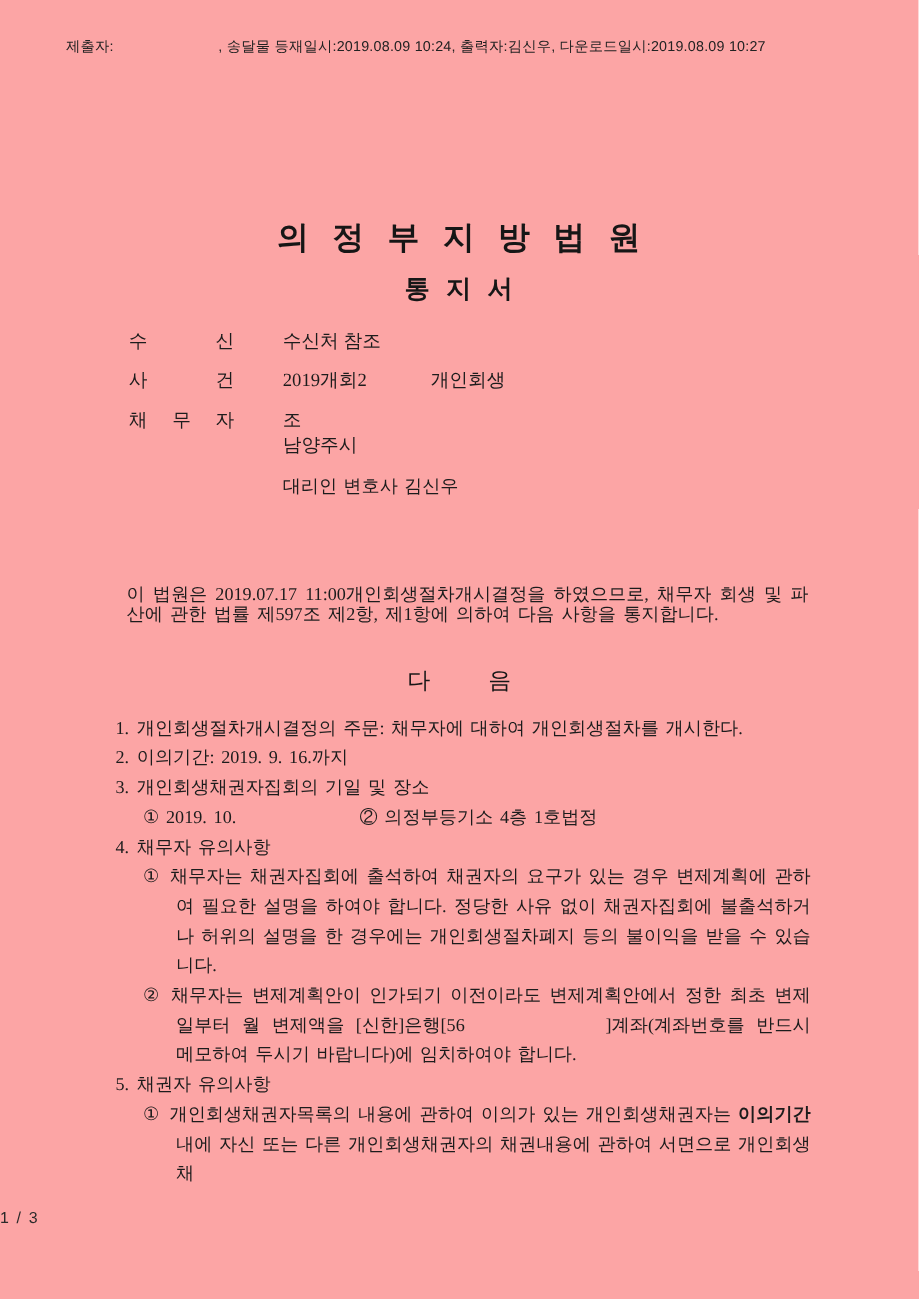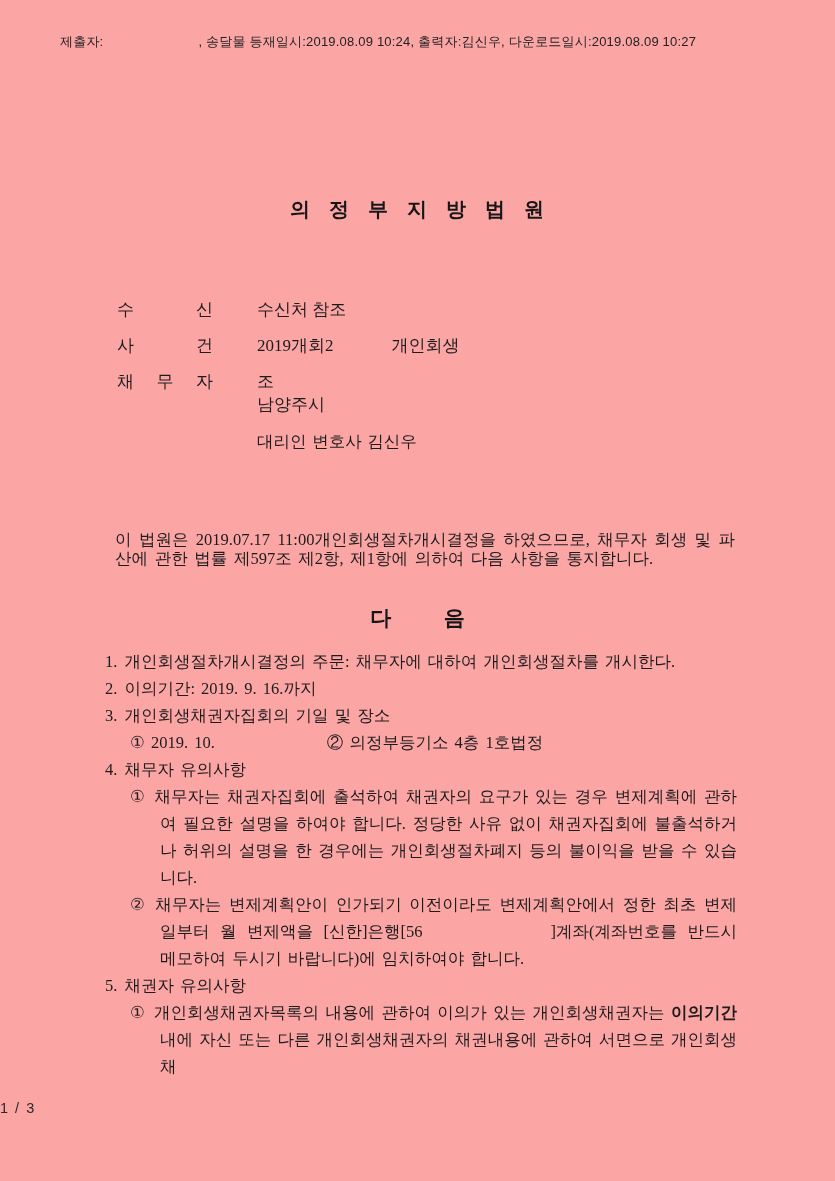--- a/index.html
+++ b/index.html
@@ -32,21 +32,21 @@
   .gap-date   { display: inline-block; width: 112px; }
   .gap-account{ display: inline-block; width: 128px; }
 
   .court-title {
     position: absolute;
     top: 196px;
     left: 0;
     width: 100%;
     margin: 0;
     text-align: center;
-    font-size: 20px;
+    font-size: 29px;
     font-weight: bold;
     letter-spacing: 1px;
     word-spacing: 12px;
     white-space: pre;
     color: #161616;
   }
   .doc-title {
     position: absolute;
     top: 247px;
     left: 0;
@@ -110,21 +110,21 @@
   }
 
   .daeum-heading {
     position: absolute;
     top: 604px;
     left: 0;
     width: 100%;
     margin: 0;
     text-align: center;
     font-size: 21px;
-    font-weight: bold;
+    font-weight: normal;
     white-space: pre;
     color: #161616;
   }
 
   .notice {
     position: absolute;
     left: 105px;
     top: 648px;
     width: 632px;
     font-size: 16.5px;
@@ -160,20 +160,21 @@
   }
 </style>
 </head>
 <body>
 
 <div class="page">
 
   <div class="meta-line"><span>제출자:</span><span class="gap-meta"></span><span>, 송달물 등재일시:2019.08.09 10:24, 출력자:김신우, 다운로드일시:2019.08.09 10:27</span></div>
 
   <h1 class="court-title">의 정 부 지 방 법 원</h1>
+  <h2 class="doc-title">통 지 서</h2>
 
   <div class="field-row row-recipient">
     <span class="field-label">수 신</span><span class="field-value">수신처 참조</span>
   </div>
 
   <div class="field-row row-case">
     <span class="field-label">사 건</span><span class="field-value">2019개회2</span><span class="gap-case"></span><span style="font-size:17px;">개인회생</span>
   </div>
 
   <div class="field-row row-debtor">

